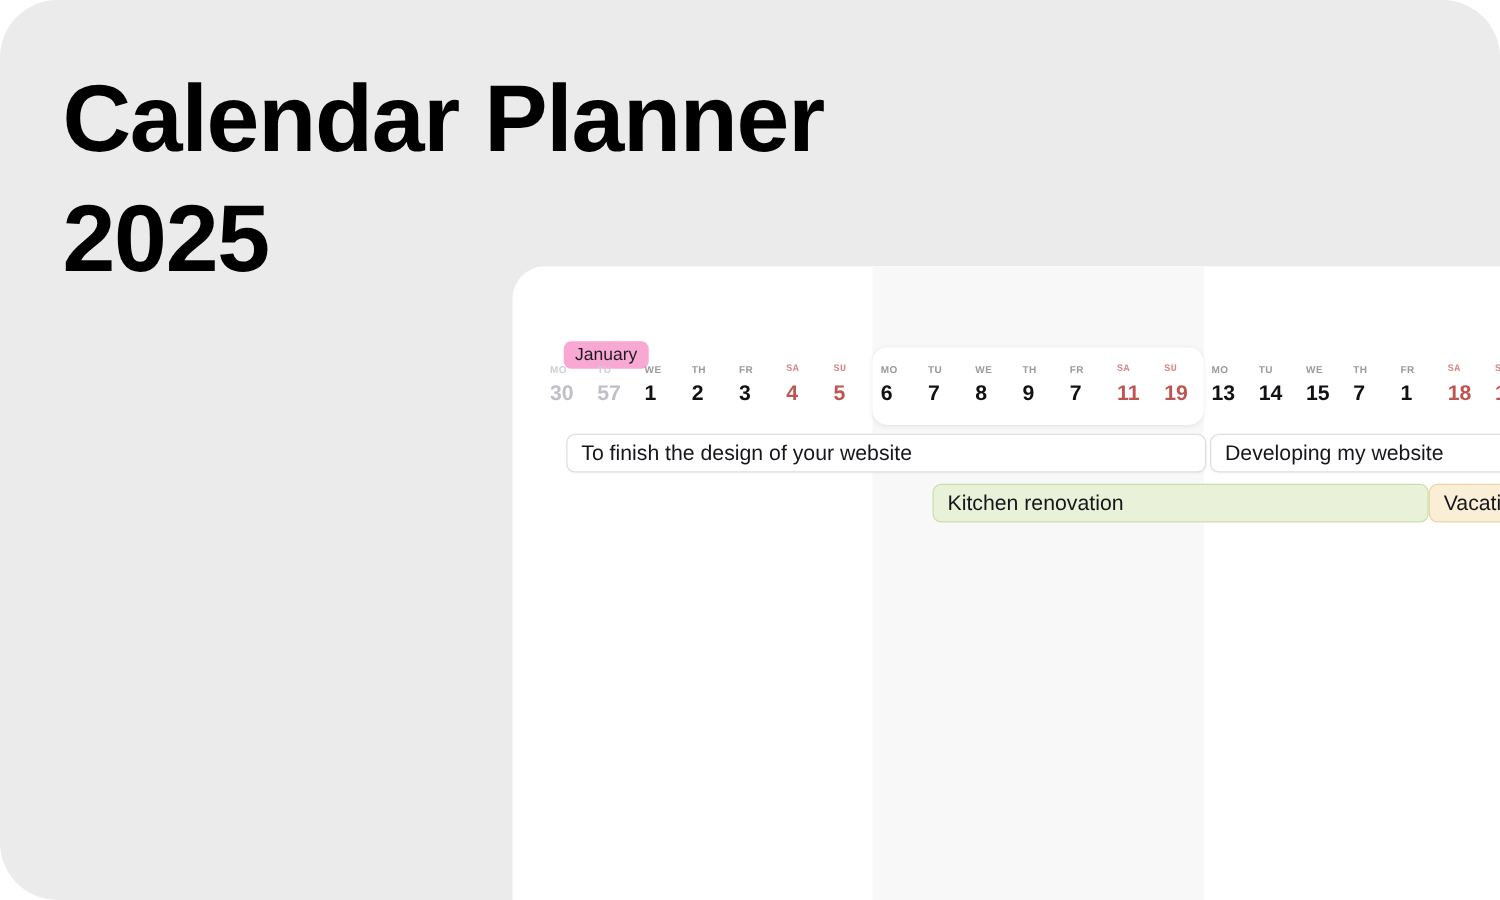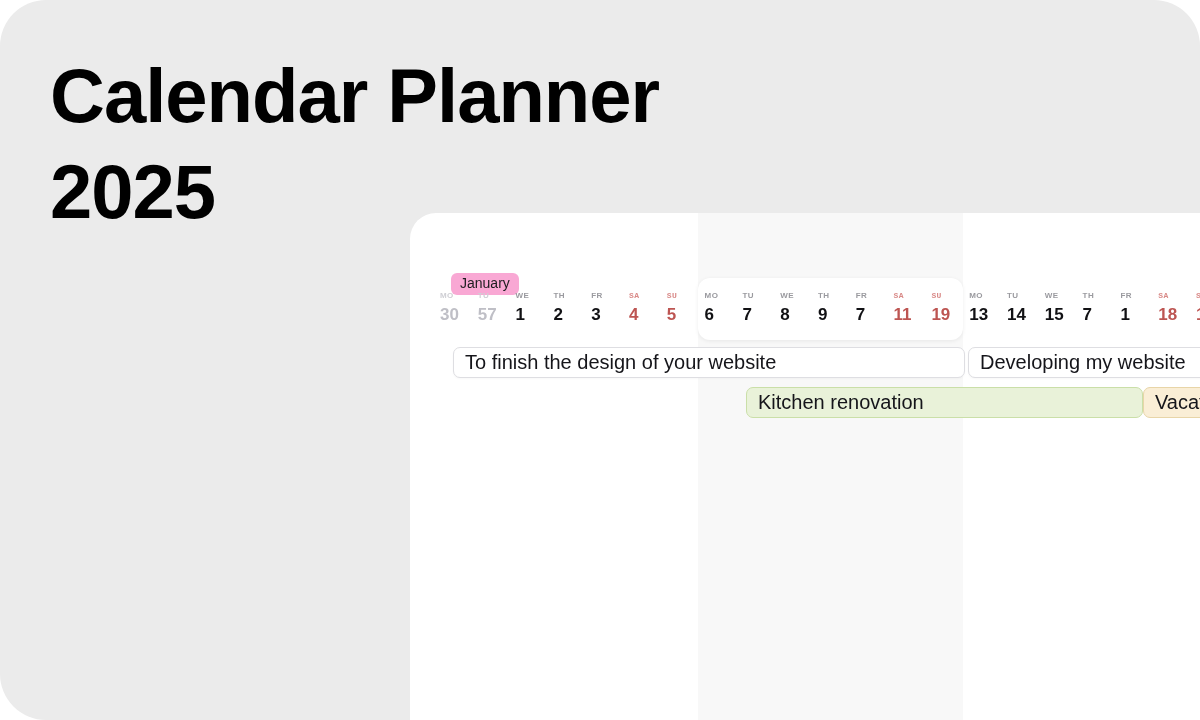--- a/index.html
+++ b/index.html
@@ -141,21 +141,21 @@
   }
 
   .event-bar {
     position: absolute;
     height: 31px;
     border-radius: 7px;
     box-sizing: border-box;
     display: flex;
     align-items: center;
     padding-left: 11px;
-    font-size: 20px;
+    font-size: 17px;
     color: #15151a;
     white-space: nowrap;
     overflow: hidden;
   }
 
   .event-bar.plain {
     background: #ffffff;
     border: 1px solid #dedee2;
     box-shadow: 0 1px 2px rgba(0,0,0,0.03);
   }

